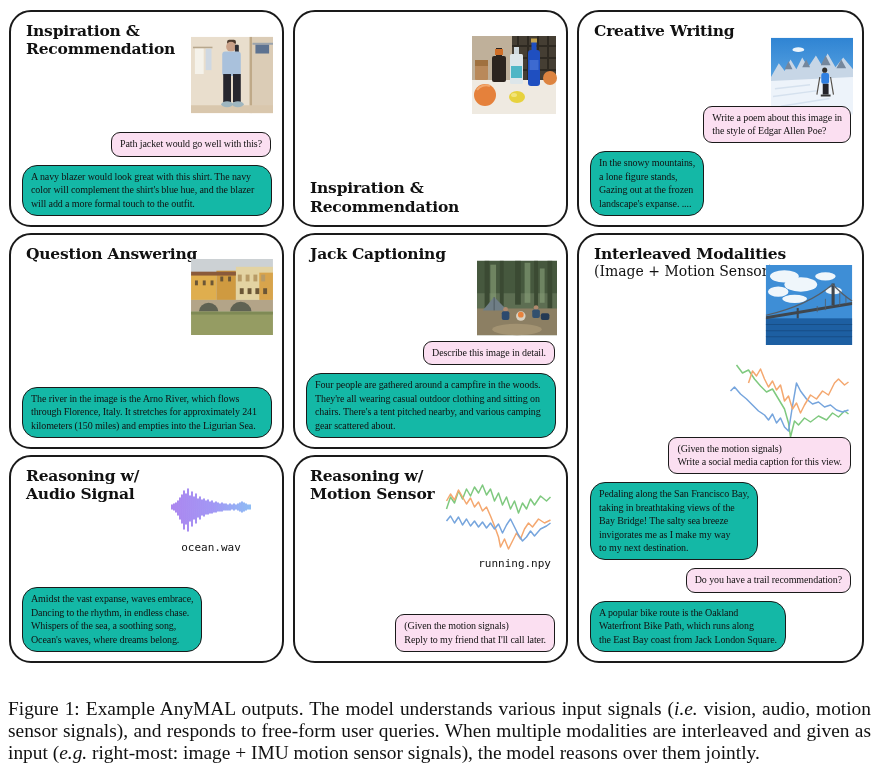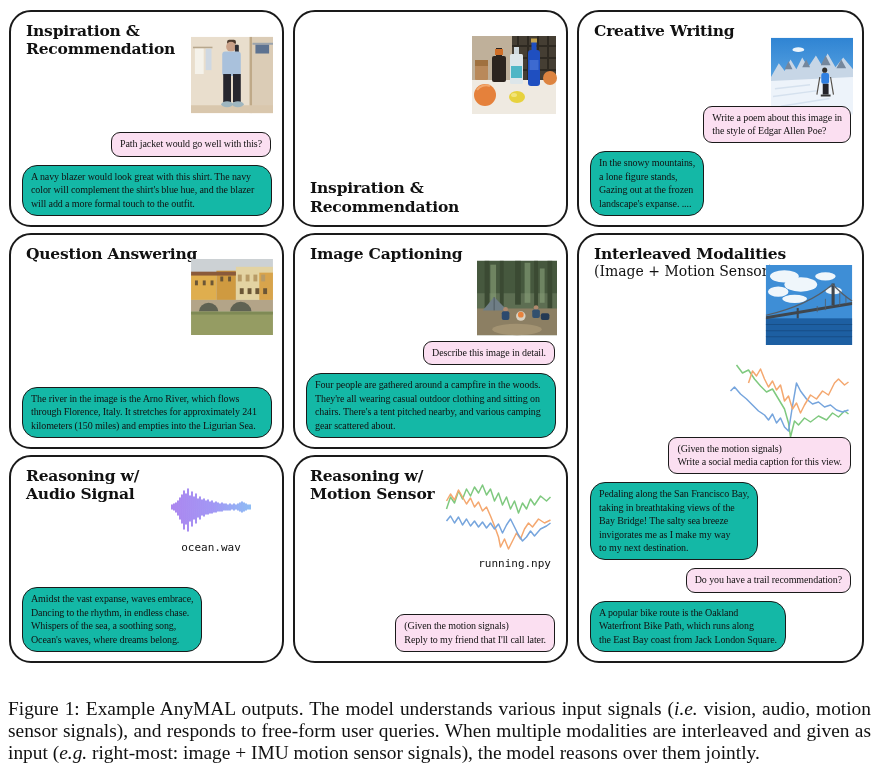--- a/index.html
+++ b/index.html
@@ -161,21 +161,21 @@
           <rect y="54" width="84" height="24" fill="#959c63"></rect>
             <rect y="54" width="84" height="3" fill="#7f8a55"></rect>
         </svg>
       </div>
       <div class="convo">
         <div class="bubble r">The river in the image is the Arno River, which flows through Florence, Italy. It stretches for approximately 241 kilometers (150 miles) and empties into the Ligurian Sea.</div>
       </div>
     </section>
 
     <section class="panel c2r2">
-      <h2>Image Captioning</h2>
+      <h2>Jack Captioning</h2>
       <div class="media-stack">
         <svg class="photo" width="80" height="78" viewBox="0 0 84 78">
           <rect width="84" height="78" fill="#5d6e52"></rect>
             <rect width="84" height="34" fill="#46583e"></rect>
           <g fill="#8aa27a" opacity=".6">
               <rect x="14" y="4" width="6" height="42"></rect>
               <rect x="50" y="2" width="6" height="42"></rect>
               <rect x="66" y="8" width="5" height="36"></rect>
             </g>
           <g fill="#3b4a33">

